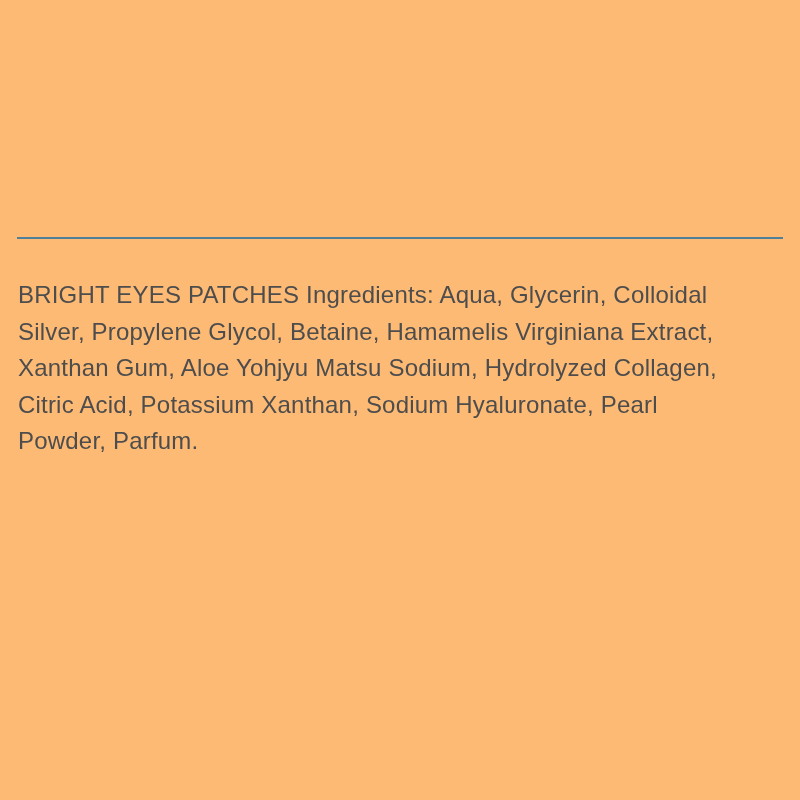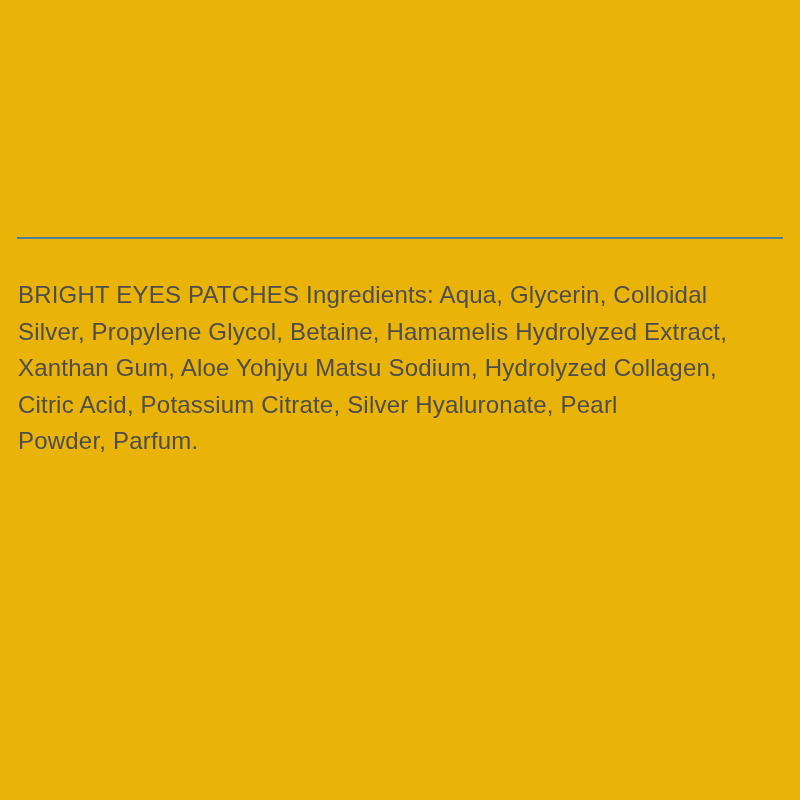--- a/index.html
+++ b/index.html
@@ -8,21 +8,21 @@
     width: 800px;
     height: 800px;
     background: #ffffff;
     overflow: hidden;
     font-family: "Liberation Sans", sans-serif;
   }
   .page {
     position: relative;
     width: 800px;
     height: 800px;
-    background: #eab308;
+    background: #fdba74;
   }
   .divider {
     position: absolute;
     left: 17px;
     top: 237px;
     width: 766px;
     height: 2px;
     background: var(--divider-color, #4e8199);
   }
   .ingredients {
@@ -42,19 +42,19 @@
 </style>
 </head>
 <body style="background: rgb(255, 255, 255);">
 
 <div class="page">
 
   <div class="divider"></div>
 
   <div class="ingredients">
     <div class="line">BRIGHT EYES PATCHES Ingredients: Aqua, Glycerin, Colloidal</div>
-    <div class="line">Silver, Propylene Glycol, Betaine, Hamamelis Hydrolyzed Extract,</div>
+    <div class="line">Silver, Propylene Glycol, Betaine, Hamamelis Virginiana Extract,</div>
     <div class="line">Xanthan Gum, Aloe Yohjyu Matsu Sodium, Hydrolyzed Collagen,</div>
-    <div class="line">Citric Acid, Potassium Citrate, Silver Hyaluronate, Pearl</div>
+    <div class="line">Citric Acid, Potassium Xanthan, Sodium Hyaluronate, Pearl</div>
     <div class="line">Powder, Parfum.</div>
   </div>
 
 </div>
 
 </body></html>

